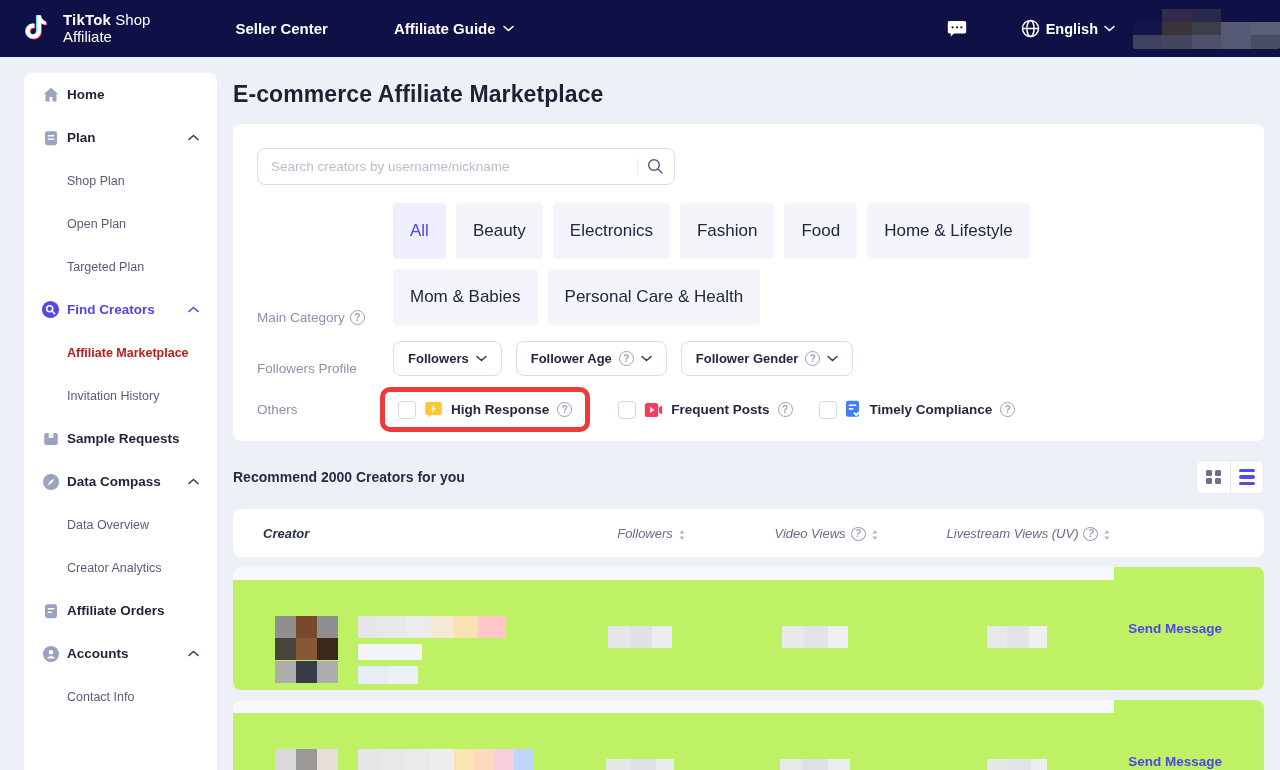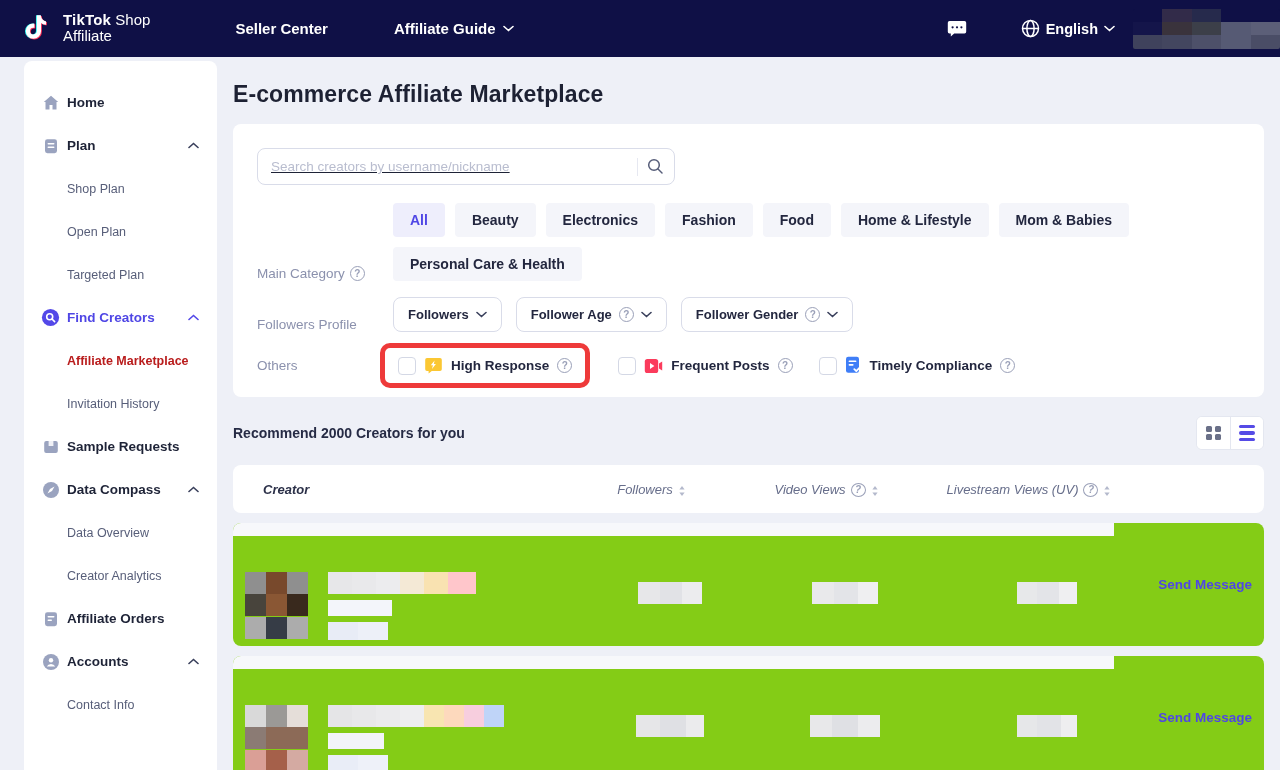--- a/index.html
+++ b/index.html
@@ -2,58 +2,58 @@
 <html><head>
 <meta charset="utf-8">
 <style>
   * { margin:0; padding:0; box-sizing:border-box; }
   html,body { width:1280px; height:770px; overflow:hidden; }
   body { font-family:"Liberation Sans","DejaVu Sans",sans-serif; background:#eef0f7; color:#1e2337; }
 
   
   .navbar { position:absolute; left:0; top:0; width:1280px; height:57px; background:#0f1046;
             display:flex; align-items:center; padding-left:24px; z-index:5; }
-  .logo { display:flex; gap:9px; cursor:pointer; }
+  .logo { display:flex; align-items:center; gap:9px; cursor:pointer; }
   .logo-text { color:#fff; line-height:1.1; font-size:15px; }
   .logo-text .l1 b { font-weight:800; letter-spacing:.2px; }
   .logo-text .l1 span { font-weight:400; }
   .logo-text .l2 { font-weight:400; }
   .nav-links { display:flex; align-items:center; margin-left:85px; gap:66px; }
   .nav-link { color:#fff; font-size:15px; font-weight:700; text-decoration:none; display:flex; align-items:center; gap:7px; cursor:pointer; }
   .nav-right { margin-left:auto; display:flex; align-items:center; }
   .nav-iconbtn { background:none; border:none; cursor:pointer; display:flex; align-items:center; }
   .lang-btn { color:#fff; font-size:14.5px; font-weight:700; display:flex; align-items:center; gap:6px; margin-left:54px; background:none; border:none; cursor:pointer; }
   .nav-blur { margin-left:18px; width:147px; height:40px; display:grid; grid-template-columns:repeat(5,1fr); border-radius:2px; overflow:hidden; }
 
   
-  .sidebar { position:absolute; left:24px; top:61px; bottom:0; width:193px; background:#fff;
-             border-radius:8px 8px 0 0; padding-top:20px; }
+  .sidebar { position:absolute; left:24px; top:73px; bottom:0; width:193px; background:#fff;
+             border-radius:8px 8px 0 0; }
   .side-item { display:flex; align-items:center; height:43px; padding:0 18px 0 17px; cursor:pointer; }
   .side-item .side-icon { width:19px; height:19px; margin-right:7px; display:flex; align-items:center; justify-content:center; }
   .side-item .lbl { font-size:13.5px; font-weight:700; color:#1e2337; }
   .side-item.sub { height:43px; padding-left:43px; }
   .side-item.sub .lbl { font-size:12.5px; font-weight:400; color:#575e79; }
   .side-item.active .lbl { color:#4f46e5; }
   .side-item.sub.active .lbl { color:#b91c1c; font-weight:700; }
   .side-item .chev { margin-left:auto; display:flex; }
 
   
   .main { position:absolute; left:233px; top:57px; width:1031px; }
   .page-title { font-size:23px; font-weight:800; color:#1d2133; margin-top:24px; letter-spacing:.1px; }
 
   .filter-card { background:#fff; border-radius:8px; margin-top:16px; padding:24px 24px 22px 24px; }
   .search-box { width:418px; height:37px; border:1px solid #d9dce9; border-radius:8px; display:flex; align-items:center; padding:0 10px 0 13px; background:#fff; }
-  .search-box input { flex:1; border:none; outline:none; font-size:13.5px; color:#1e2337; background:transparent; font-family:inherit;text-decoration:underline; }
+  .search-box input { flex:1; border:none; outline:none; font-size:13.5px; color:#1e2337; background:transparent; font-family:inherit; }
   .search-box input::placeholder { color:#b9bdcf; }
   .search-divider { width:1px; height:18px; background:#e6e8f1; margin:0 9px 0 6px; }
 
   .filter-row { display:flex; margin-top:18px; }
   .filter-label { width:136px; flex:0 0 136px; font-size:13.5px; color:#8b91ad; padding-top:9px; display:flex; align-items:flex-end; gap:5px; }
   .chips { display:flex; flex-wrap:wrap; gap:10px; max-width:745px; }
-  .chip { background:#f4f5fa; border:none; border-radius:4px; padding:9px 17px; font-size:14px; font-weight:700; color:#23273f; cursor:pointer; font-family:inherit; }
+  .chip { background:#f4f5fa; border:none; border-radius:4px; padding:18px 17px; font-size:17px; font-weight:400; color:#23273f; cursor:pointer; font-family:inherit; }
   .chip.sel { background:#eeeefc; color:#4f46e5; }
   .drops { display:flex; gap:14px; }
   .drop { background:#fff; border:1px solid #d9dce9; border-radius:8px; padding:9px 14px; font-size:13px; font-weight:700;
           color:#23273f; display:flex; align-items:center; gap:7px; cursor:pointer; font-family:inherit; }
   .checks { display:flex; align-items:center; gap:26px; }
   .checkitem { display:flex; align-items:center; gap:8px; cursor:pointer; }
   .cb { width:18px; height:18px; border:1.5px solid #d4d8e5; border-radius:4px; background:#fff; flex:0 0 18px; }
   .checkitem .txt { font-size:13.5px; font-weight:700; color:#23273f; }
   .help { width:15px; height:15px; border:1.2px solid #9aa0b8; border-radius:50%; color:#9aa0b8; font-size:10px; font-weight:700;
           display:inline-flex; align-items:center; justify-content:center; flex:0 0 15px; }
@@ -67,21 +67,21 @@
   .grid-ico { width:15px; height:15px; display:grid; grid-template-columns:1fr 1fr; gap:2.5px; }
   .grid-ico i { background:#6a7088; border-radius:1.5px; }
   .list-ico { display:flex; flex-direction:column; gap:3px; }
   .list-ico i { width:16px; height:3.2px; background:#554be6; border-radius:2px; }
 
   .grid-cols { display:grid; grid-template-columns:1fr 135px 215px 190px 110px; align-items:center; }
   .table-head { background:#fff; border-radius:8px; margin-top:15px; height:48px; padding:0 30px; }
   .th { font-size:13px; color:#666d8a; display:flex; align-items:flex-end; justify-content:center; gap:5px;font-style:italic; }
   .th.first { justify-content:flex-start; color:#2b3048; font-weight:700; }
 
-  .row-card { background:#84cc16; border-radius:8px; margin-top:10px; height:123px; padding:0 12px; position:relative; overflow:hidden; }
+  .row-card { background:#bef264; border-radius:8px; margin-top:10px; height:123px; padding:0 42px; position:relative; overflow:hidden; }
   .row-card::before { content:""; position:absolute; left:0; top:0; right:150px; height:13px; background:#f7f8fb; }
   .creator-cell { display:flex; gap:20px; padding-top:42px; }
   .avatar-mosaic { width:63px; display:grid; grid-template-columns:repeat(3,21px); }
   .avatar-mosaic i { width:21px; height:22px; }
   .strip { display:flex; }
   .strip i { display:block; }
   .stat-cell { display:flex; justify-content:center; margin-top:16px; }
   .send-link { color:#4f46e5; font-size:13.5px; font-weight:700; text-decoration:none; cursor:pointer; display:block; text-align:right; }
   .muted-line { margin-top:6px; }
 </style>

